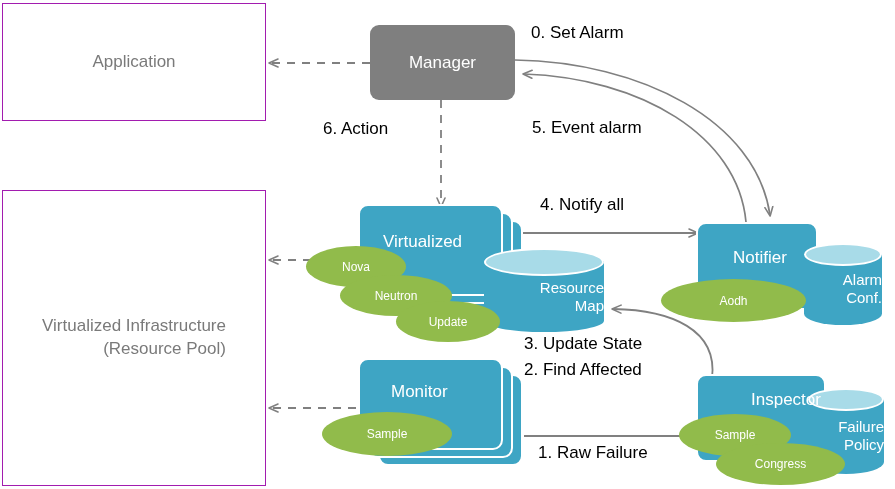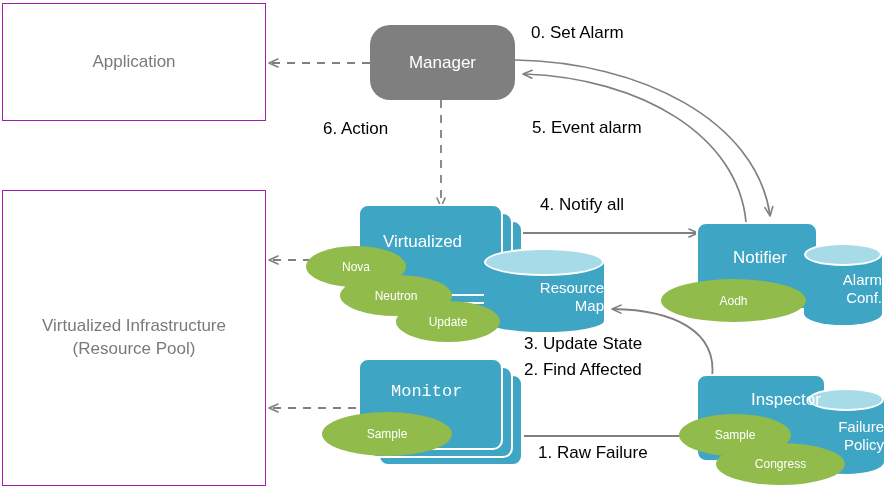--- a/index.html
+++ b/index.html
@@ -33,21 +33,21 @@
     align-items: center;
     justify-content: center;
     text-align: center;
     color: #7a7a7a;
     font-size: 17px;
     line-height: 1.35;
   }
   .manager-box {
     position: absolute;
     background: #7f7f7f;
-    border-radius: 20px;
+    border-radius: 9px;
     box-sizing: border-box;
     display: flex;
     align-items: center;
     justify-content: center;
     color: #ffffff;
     font-size: 17px;
   }
   
   .node {
     position: absolute;
@@ -141,21 +141,21 @@
 
     <path d="M712,378 C718,330 672,310 613,309" fill="none" stroke="#808080" stroke-width="1.8" marker-end="url(#arrowOpen)"></path>
 
     <path d="M524,436 L700,436" fill="none" stroke="#808080" stroke-width="1.8"></path>
   </svg>
 
   <div class="plain-box" style="left:2px; top:3px; width:264px; height:118px;">
     <span>Application</span>
   </div>
 
-  <div class="plain-box" style="left:2px; top:190px; width:264px; height:296px;">
+  <div class="plain-box" style="left:2px; top:190px; width:264px; height:296px;text-align:right;">
     <span>
       <span>Virtualized  Infrastructure</span><br>
       <span>(Resource Pool)</span>
     </span>
   </div>
 
   <div class="manager-box" style="left:370px; top:25px; width:145px; height:75px;">
     <span>Manager</span>
   </div>
 
@@ -173,21 +173,21 @@
     </div>
   </div>
 
   <div class="tag" style="left:306px; top:246px; width:100px; height:41px; z-index:8;">Nova</div>
   <div class="tag" style="left:340px; top:275px; width:112px; height:41px; z-index:9;">Neutron</div>
   <div class="tag" style="left:396px; top:301px; width:104px; height:41px; z-index:10;">Update</div>
 
   <div class="node" style="left:378px; top:374px; width:145px; height:92px; z-index:2;"></div>
   <div class="node" style="left:368px; top:366px; width:145px; height:92px; z-index:3;"></div>
   <div class="node" style="left:358px; top:358px; width:145px; height:92px; z-index:4;"></div>
-  <div class="node-label" style="left:391px; top:382px; z-index:6;font-family:Liberation Mono, monospace;">Monitor</div>
+  <div class="node-label" style="left:391px; top:382px; z-index:6;">Monitor</div>
   <div class="tag" style="left:322px; top:412px; width:130px; height:44px; z-index:8;">Sample</div>
 
   <div class="node" style="left:696px; top:222px; width:122px; height:88px; z-index:4;"></div>
   <div class="node-label" style="left:733px; top:248px; z-index:6;">Notifier</div>
 
   <div class="cyl" style="left:804px; top:243px; width:78px; height:82px; z-index:5;">
     <div class="body" style="top:11px; width:78px; height:71px;"></div>
     <div class="top" style="width:78px; height:23px;"></div>
     <div class="clabel" style="top:28px;">
       <span>Alarm</span><br>

